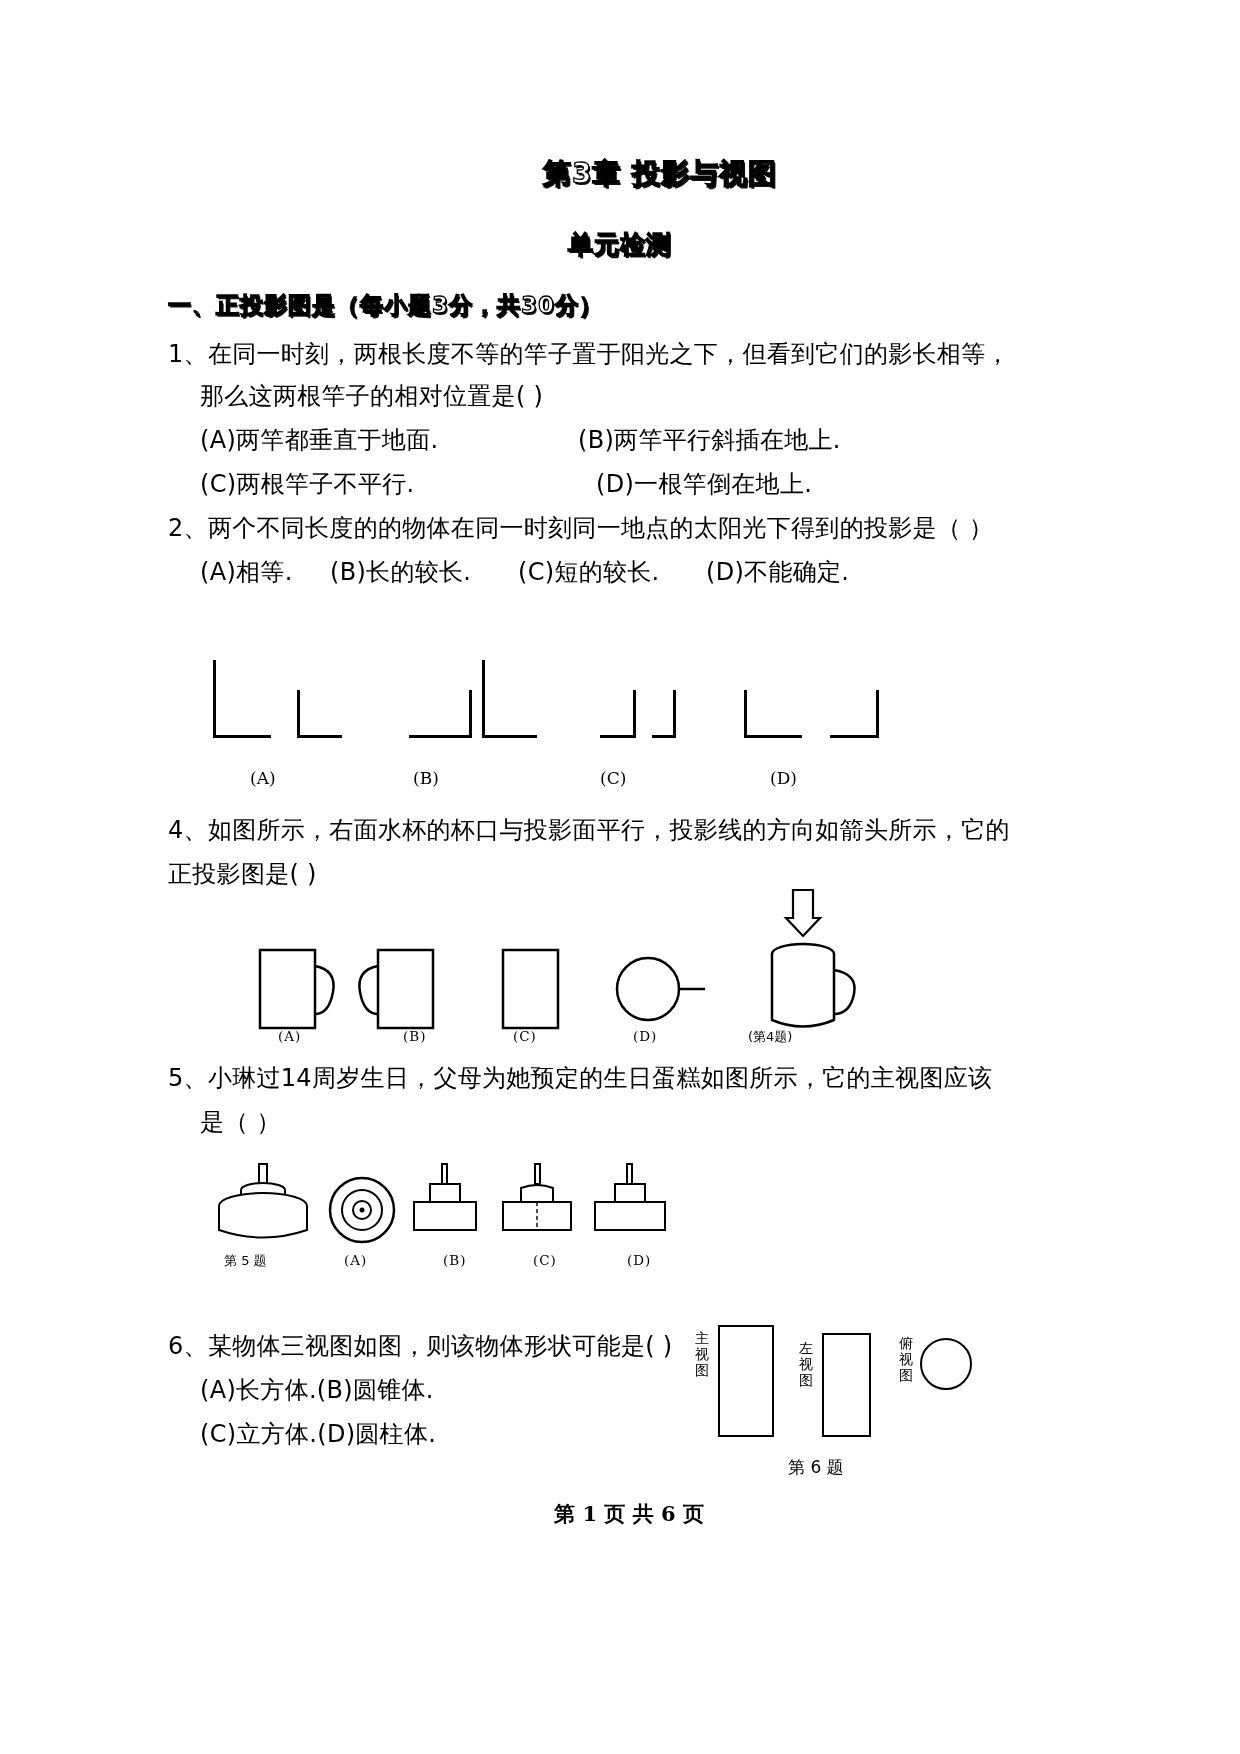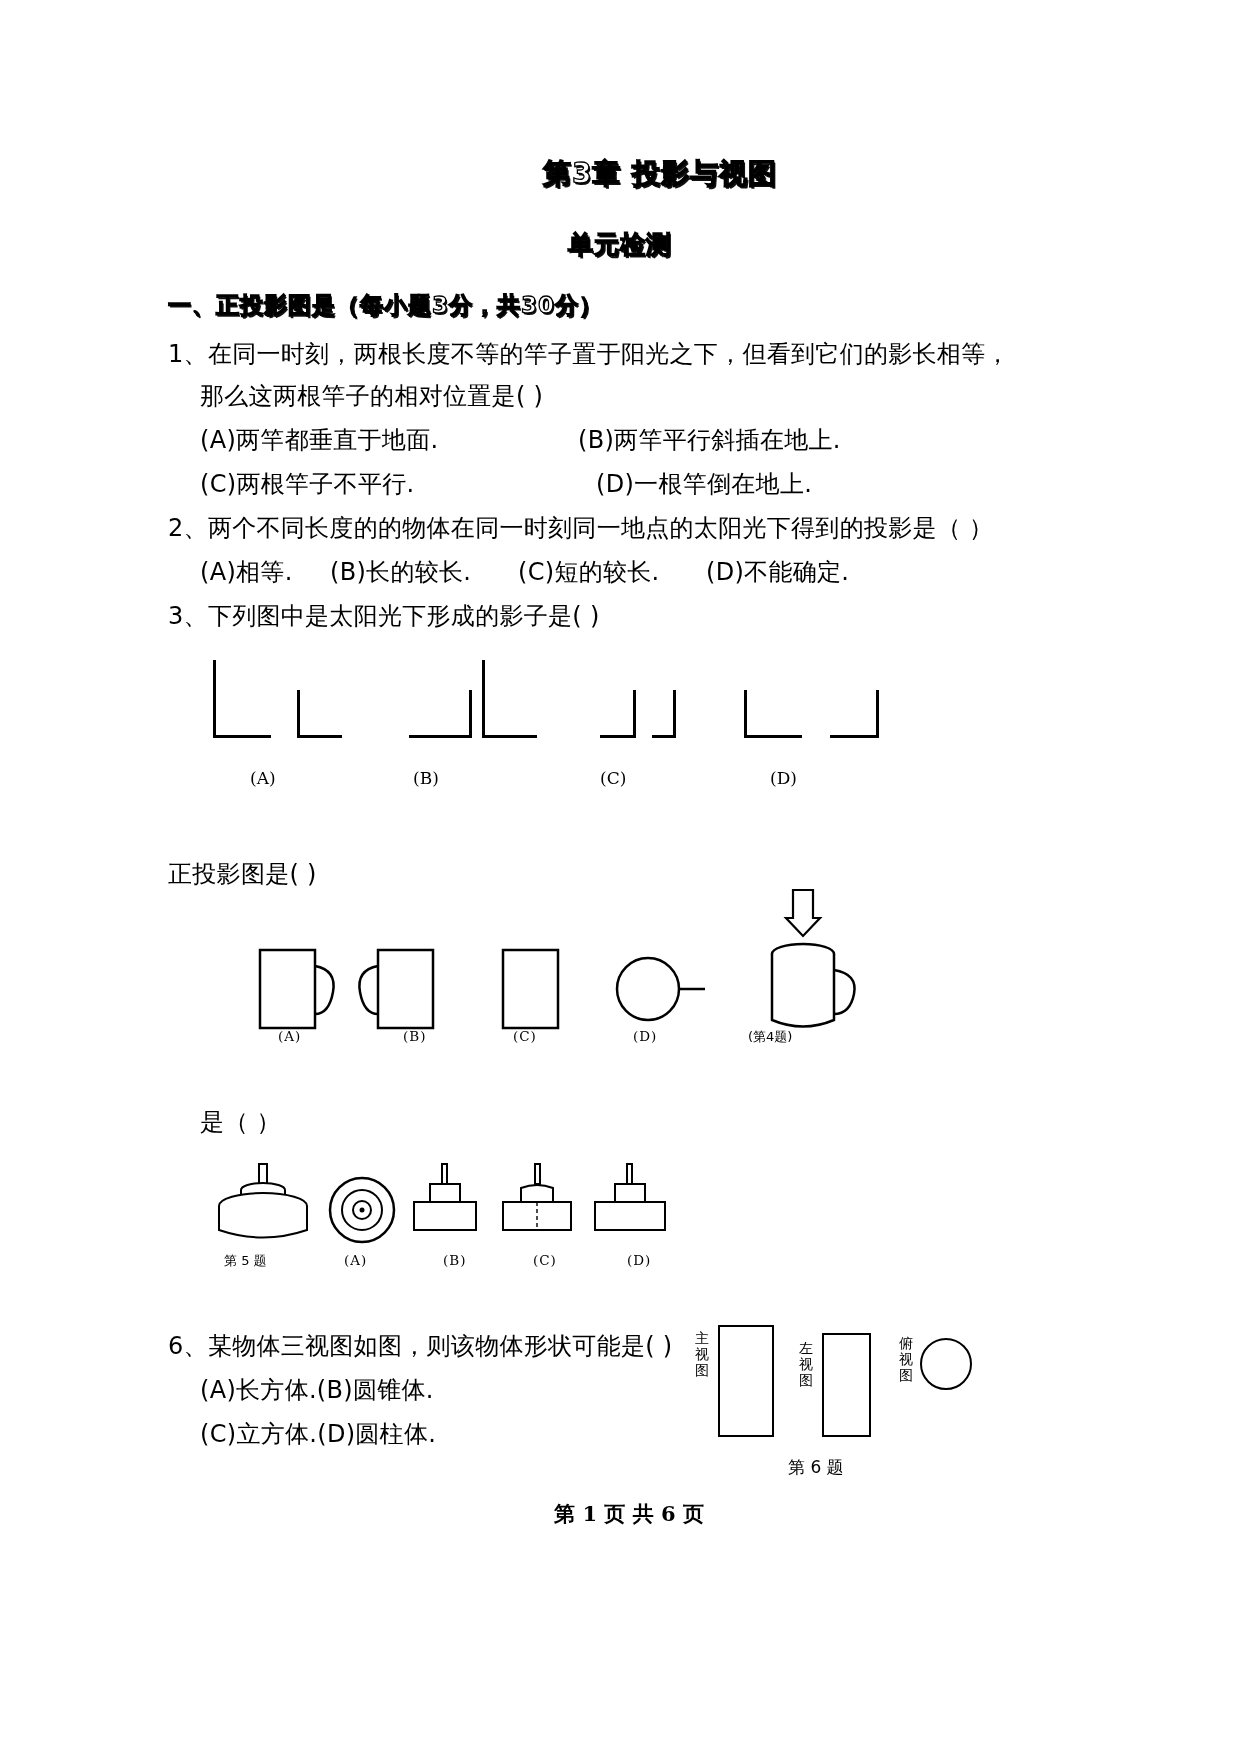--- a/index.html
+++ b/index.html
@@ -84,23 +84,20 @@
   <div class="q" style="left:596px;top:466px;">(D)一根竿倒在地上.</div>
 
   <div class="q" style="left:168px;top:510px;">
     <span>2、</span><span>两个不同长度的的物体在同一时刻同一地点的太阳光下得到的投影是（  ）</span>
   </div>
   <div class="q" style="left:200px;top:554px;">(A)相等.</div>
   <div class="q" style="left:330px;top:554px;">(B)长的较长.</div>
   <div class="q" style="left:518px;top:554px;">(C)短的较长.</div>
   <div class="q" style="left:706px;top:554px;">(D)不能确定.</div>
 
-  <div class="q" style="left:168px;top:598px;">
-    <span>3、</span><span>下列图中是太阳光下形成的影子是(  )</span>
-  </div>
 
   <div class="vline" style="left:213px;top:660px;height:78px;"></div>
   <div class="hline" style="left:213px;top:735px;width:58px;"></div>
   <div class="vline" style="left:297px;top:690px;height:48px;"></div>
   <div class="hline" style="left:297px;top:735px;width:45px;"></div>
 
   <div class="vline" style="left:469px;top:690px;height:48px;"></div>
   <div class="hline" style="left:409px;top:735px;width:62px;"></div>
   <div class="vline" style="left:482px;top:660px;height:78px;"></div>
   <div class="hline" style="left:482px;top:735px;width:55px;"></div>
@@ -113,20 +110,23 @@
   <div class="vline" style="left:744px;top:690px;height:48px;"></div>
   <div class="hline" style="left:744px;top:735px;width:58px;"></div>
   <div class="vline" style="left:876px;top:690px;height:48px;"></div>
   <div class="hline" style="left:830px;top:735px;width:49px;"></div>
 
   <div class="figlabel" style="left:250px;top:768px;">(A)</div>
   <div class="figlabel" style="left:413px;top:768px;">(B)</div>
   <div class="figlabel" style="left:600px;top:768px;">(C)</div>
   <div class="figlabel" style="left:770px;top:768px;">(D)</div>
 
+  <div class="q" style="left:168px;top:812px;">
+    <span>4、</span><span>如图所示，右面水杯的杯口与投影面平行，投影线的方向如箭头所示，它的</span>
+  </div>
   <div class="q" style="left:168px;top:856px;">正投影图是(  )</div>
 
   <svg style="position:absolute;left:255px;top:940px;" width="700" height="110">
 
     <rect x="5" y="10" width="55" height="78" fill="#fff" stroke="#000" stroke-width="2.5"></rect>
     <path d="M60 26 q22 4 18 26 q-4 22 -18 22" fill="none" stroke="#000" stroke-width="2.5"></path>
 
     <rect x="123" y="10" width="55" height="78" fill="#fff" stroke="#000" stroke-width="2.5"></rect>
     <path d="M123 26 q-22 4 -18 26 q4 22 18 22" fill="none" stroke="#000" stroke-width="2.5"></path>
 
@@ -143,20 +143,23 @@
   <svg style="position:absolute;left:785px;top:890px;" width="40" height="48">
     <path d="M8 0 L8 28 L1 28 L18 46 L35 28 L28 28 L28 0 Z" fill="#fff" stroke="#000" stroke-width="2.2"></path>
   </svg>
 
   <div class="figlabel-sm" style="left:278px;top:1028px;">(A)</div>
   <div class="figlabel-sm" style="left:403px;top:1028px;">(B)</div>
   <div class="figlabel-sm" style="left:513px;top:1028px;">(C)</div>
   <div class="figlabel-sm" style="left:633px;top:1028px;">(D)</div>
   <div class="cn-sm" style="left:748px;top:1028px;">(第4题)</div>
 
+  <div class="q" style="left:168px;top:1060px;">
+    <span>5、</span><span>小琳过14周岁生日，父母为她预定的生日蛋糕如图所示，它的主视图应该</span>
+  </div>
   <div class="q" style="left:200px;top:1104px;">是（  ）</div>
 
   <svg style="position:absolute;left:215px;top:1150px;" width="470" height="110">
 
     <rect x="44" y="14" width="8" height="22" fill="#fff" stroke="#000" stroke-width="2"></rect>
     <ellipse cx="48" cy="40" rx="22" ry="7" fill="#fff" stroke="#000" stroke-width="2"></ellipse>
     <path d="M26 40 L26 52 q22 8 44 0 L70 40" fill="#fff" stroke="#000" stroke-width="2"></path>
     <ellipse cx="48" cy="56" rx="44" ry="13" fill="#fff" stroke="#000" stroke-width="2"></ellipse>
     <path d="M4 56 L4 80 q44 15 88 0 L92 56" fill="#fff" stroke="#000" stroke-width="2"></path>
 

